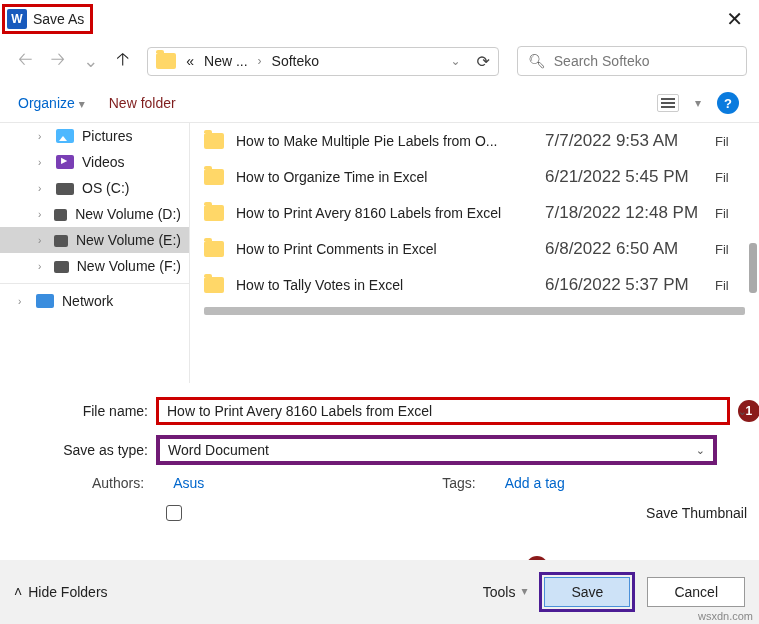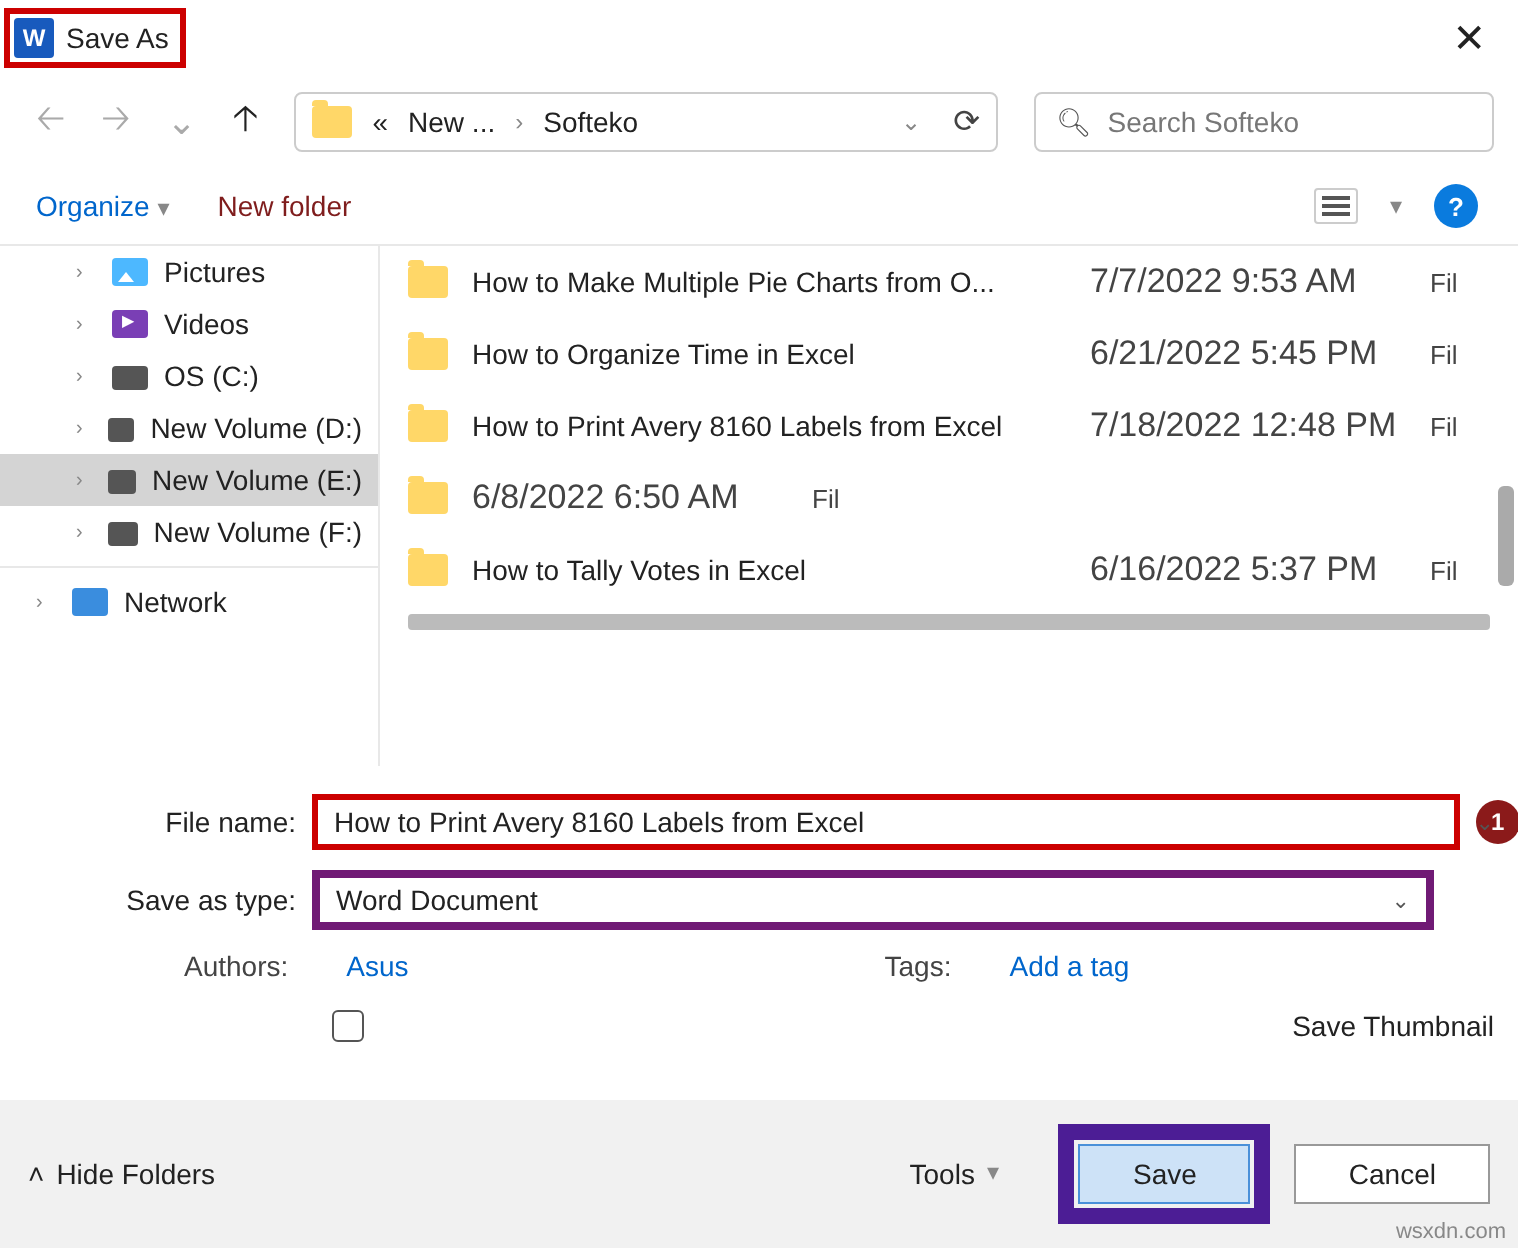--- a/index.html
+++ b/index.html
@@ -74,24 +74,24 @@
   .meta-label { color:#444; }
   .meta-val { color:#0066cc; }
   .meta-spacer { width:180px;}
   .thumb-row { padding-left: 154px; margin-top: 14px; display:flex; align-items:center; gap:8px;justify-content:space-between;}
   .checkbox { width:16px; height:16px; border:1.5px solid #555; border-radius:3px; }
 
   
   .footer { position:absolute; bottom:0; left:0; right:0; background:#f1f1f1; padding:12px 14px; display:flex; align-items:center; justify-content:space-between;}
   .hide-folders { display:flex; align-items:center; gap:6px; color:#222;}
   .footer-right { display:flex; align-items:center; gap:12px;}
-  .tools { display:flex; gap:6px; margin-right:18px;}
+  .tools { display:flex; gap:6px; margin-right:0;}
   .btn { padding: 6px 26px; border:1px solid #999; background:#fff; }
   .btn.primary { background:#cde2f7; border-color:#4a90d9;}
-  .save-wrap { border:8px solid #4c1d95; padding:2px; display:flex; }
+  .save-wrap { border:3px solid #4c1d95; padding:2px; display:flex; }
   .badge.b2 { position:absolute; left:518px; bottom:46px;}
 
   .watermark { position:absolute; right:6px; bottom:2px; font-size:11px; color:#888;}
 </style>
 </head>
 <body>
 
 <div class="titlebar">
   <div class="title-left">
     <div class="word-icon">W</div>
@@ -172,38 +172,39 @@
     <div class="sidesep"></div>
     <div class="tree-item">
         <span class="expand">›</span>
         <div class="net-ic"></div>
         <span>Network</span>
       </div>
   </div>
   <div class="filelist">
     <div class="row">
         <div class="folder-icon"></div>
-        <div class="cell-name">How to Make Multiple Pie Charts from O...</div>
+        <div class="cell-name">How to Make Multiple Pie Labels from O...</div>
         <div class="cell-date">7/7/2022 9:53 AM</div>
         <div class="cell-type">Fil</div>
       </div>
     <div class="row">
         <div class="folder-icon"></div>
         <div class="cell-name">How to Organize Time in Excel</div>
         <div class="cell-date">6/21/2022 5:45 PM</div>
         <div class="cell-type">Fil</div>
       </div>
     <div class="row">
         <div class="folder-icon"></div>
         <div class="cell-name">How to Print Avery 8160 Labels from Excel</div>
         <div class="cell-date">7/18/2022 12:48 PM</div>
         <div class="cell-type">Fil</div>
       </div>
     <div class="row">
         <div class="folder-icon"></div>
+        <div class="cell-name">How to Print Comments in Excel</div>
         <div class="cell-date">6/8/2022 6:50 AM</div>
         <div class="cell-type">Fil</div>
       </div>
     <div class="row">
         <div class="folder-icon"></div>
         <div class="cell-name">How to Tally Votes in Excel</div>
         <div class="cell-date">6/16/2022 5:37 PM</div>
         <div class="cell-type">Fil</div>
       </div>
     <div class="hscroll"></div>

